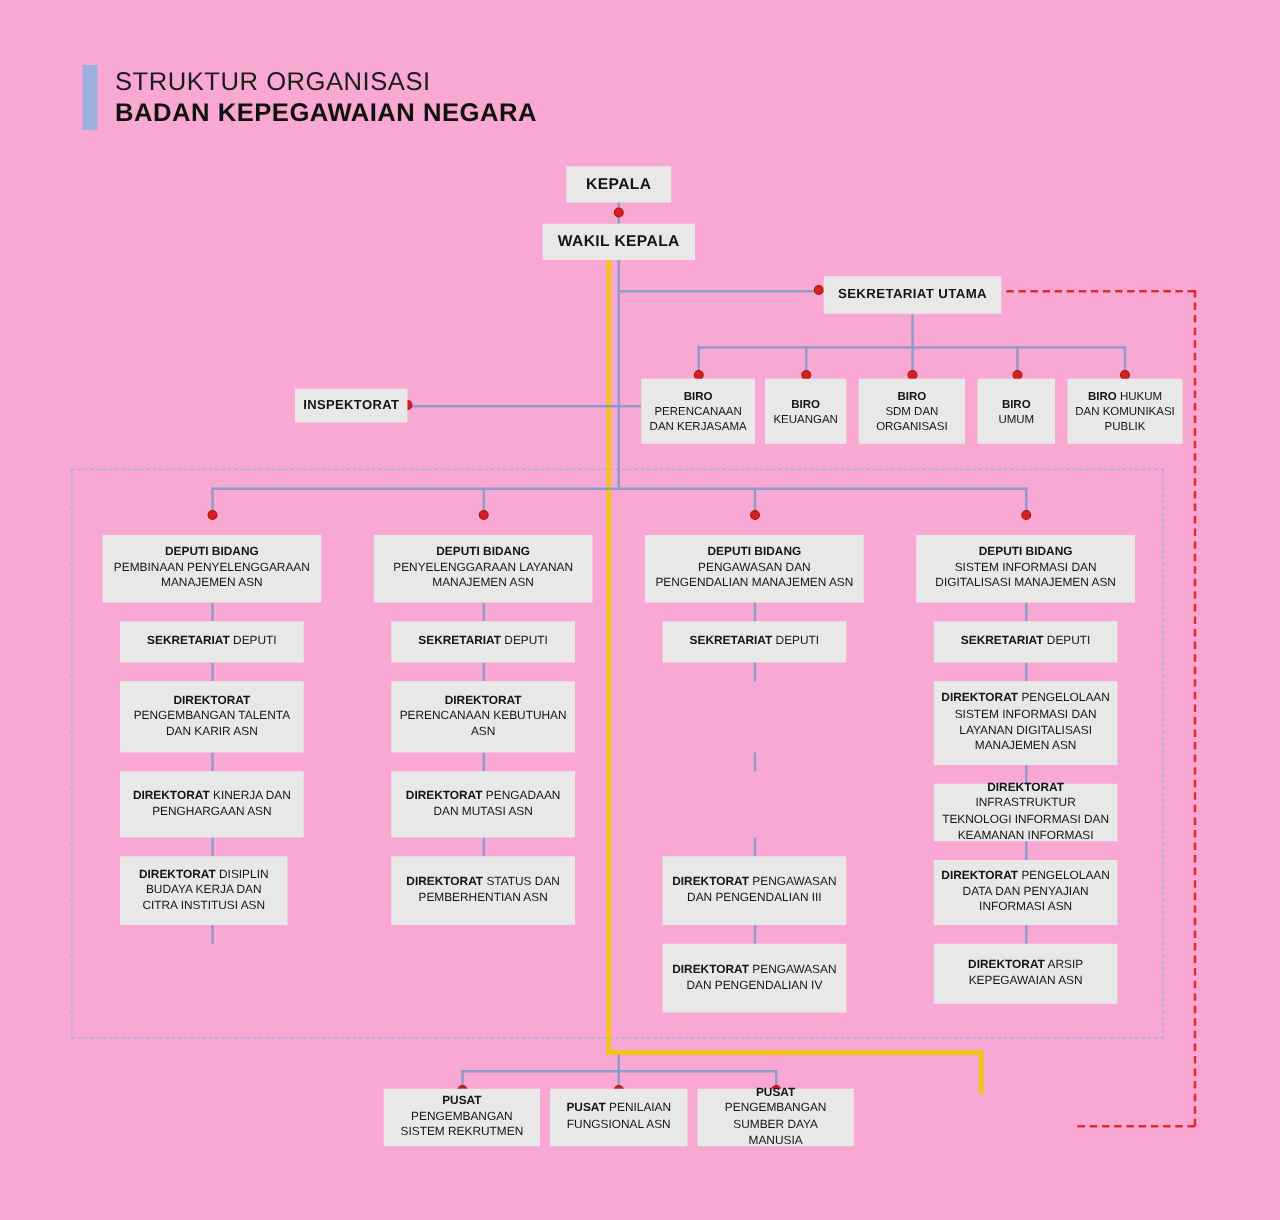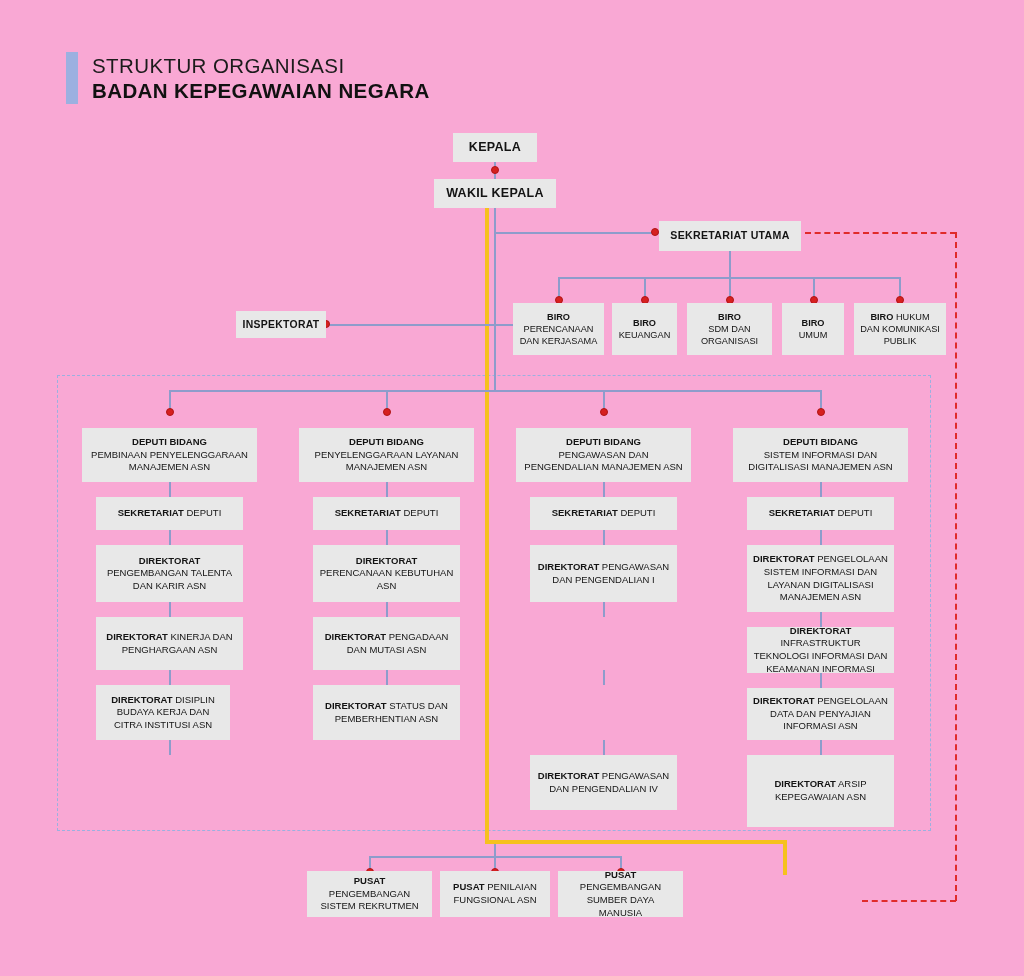--- a/index.html
+++ b/index.html
@@ -213,43 +213,43 @@
   <div class="box mid" style="left:313px; top:685px; width:147px; height:55px;">
     <span class="t"><b>DIREKTORAT</b> <span>STATUS DAN PEMBERHENTIAN ASN</span></span>
   </div>
 
   <div class="box mid" style="left:516px; top:428px; width:175px; height:54px;">
     <span class="t"><b>DEPUTI BIDANG</b><br><span>PENGAWASAN DAN PENGENDALIAN MANAJEMEN ASN</span></span>
   </div>
   <div class="box mid" style="left:530px; top:497px; width:147px; height:33px;">
     <span class="t"><b>SEKRETARIAT</b> <span>DEPUTI</span></span>
   </div>
-  <div class="box mid" style="left:530px; top:545px; width:147px; height:57px;">
-    <span class="t"><b>DIREKTORAT</b> <span>PENGAWASAN DAN PENGENDALIAN I</span></span>
+  <div class="box mid" style="left:530px; top:685px; width:147px; height:55px;">
+    <span class="t"><b>DIREKTORAT</b> <span>PENGAWASAN DAN PENGENDALIAN III</span></span>
   </div>
   <div class="box mid" style="left:530px; top:755px; width:147px; height:55px;">
     <span class="t"><b>DIREKTORAT</b> <span>PENGAWASAN DAN PENGENDALIAN IV</span></span>
   </div>
 
   <div class="box mid" style="left:733px; top:428px; width:175px; height:54px;">
     <span class="t"><b>DEPUTI BIDANG</b><br><span>SISTEM INFORMASI DAN DIGITALISASI MANAJEMEN ASN</span></span>
   </div>
   <div class="box mid" style="left:747px; top:497px; width:147px; height:33px;">
     <span class="t"><b>SEKRETARIAT</b> <span>DEPUTI</span></span>
   </div>
   <div class="box mid" style="left:747px; top:545px; width:147px; height:67px;">
     <span class="t"><b>DIREKTORAT</b> <span>PENGELOLAAN SISTEM INFORMASI DAN LAYANAN DIGITALISASI MANAJEMEN ASN</span></span>
   </div>
   <div class="box mid" style="left:747px; top:627px; width:147px; height:46px;">
     <span class="t"><b>DIREKTORAT</b> <span>INFRASTRUKTUR TEKNOLOGI INFORMASI DAN KEAMANAN INFORMASI</span></span>
   </div>
   <div class="box mid" style="left:747px; top:688px; width:147px; height:52px;">
     <span class="t"><b>DIREKTORAT</b> <span>PENGELOLAAN DATA DAN PENYAJIAN INFORMASI ASN</span></span>
   </div>
-  <div class="box mid" style="left:747px; top:755px; width:147px; height:72px;text-align:center;">
+  <div class="box mid" style="left:747px; top:755px; width:147px; height:48px;text-align:center;">
     <span class="t"><b>DIREKTORAT</b> <span>ARSIP KEPEGAWAIAN ASN</span></span>
   </div>
 
   <div class="box mid" style="left:307px; top:871px; width:125px; height:46px;">
     <span class="t"><b>PUSAT</b> <span>PENGEMBANGAN SISTEM REKRUTMEN</span></span>
   </div>
   <div class="box mid" style="left:440px; top:871px; width:110px; height:46px;">
     <span class="t"><b>PUSAT</b> <span>PENILAIAN FUNGSIONAL ASN</span></span>
   </div>
   <div class="box mid" style="left:558px; top:871px; width:125px; height:46px;">

